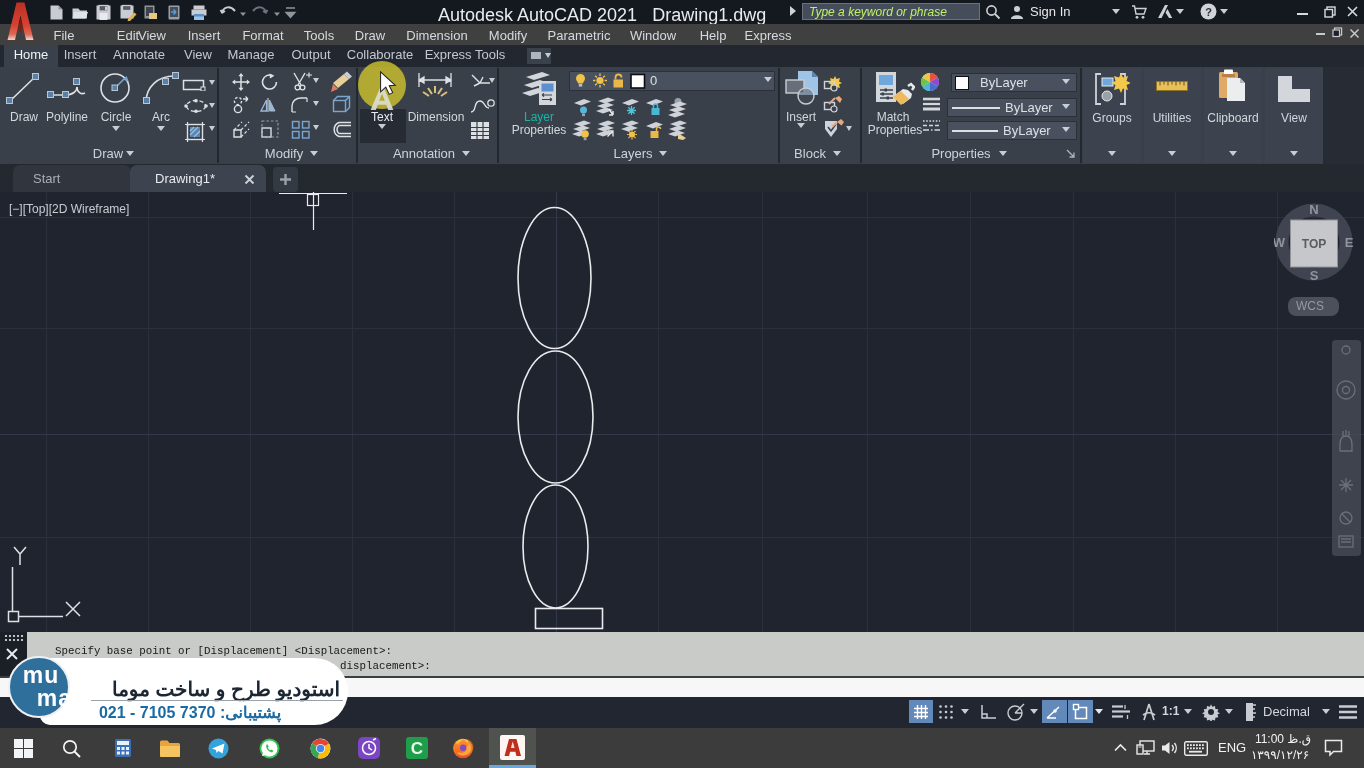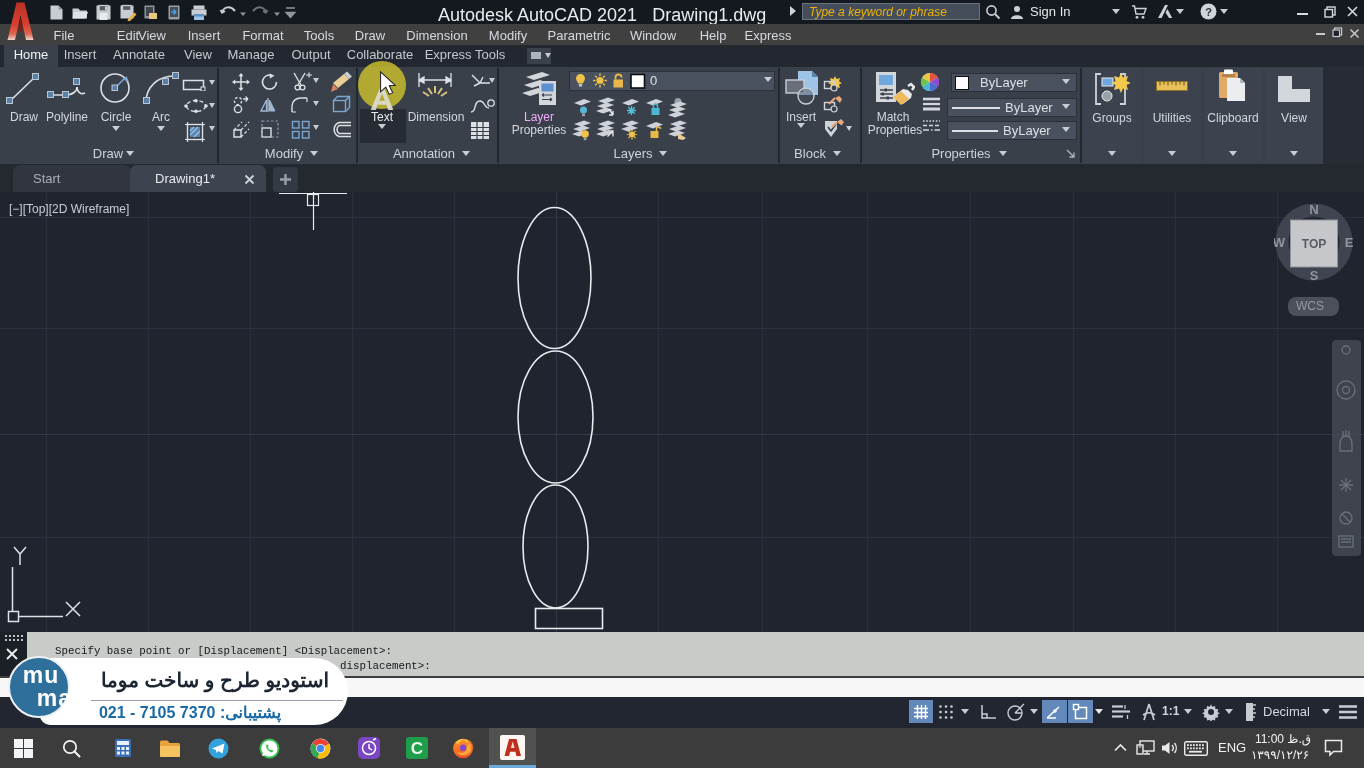--- a/index.html
+++ b/index.html
@@ -70,21 +70,21 @@
           </g>
         <path d="M189 7 c-5-6-11-4-13 1 l-1.5-2 M174.5 6 l1.7 2.6 2.8-1.6" stroke="#c8ccd2" fill="none" stroke-width="2"></path>
         <path d="M194 8.5 l3 3.5 3-3.5 z" fill="#8f949c" stroke="none"></path>
         <path d="M207 7 c5-6 11-4 13 1 l1.5-2 M221.5 6 l-1.7 2.6 -2.8-1.6" stroke="#6c727c" fill="none" stroke-width="2"></path>
         <path d="M228 8.5 l3 3.5 3-3.5 z" fill="#8f949c" stroke="none"></path>
         <path d="M240 4 h9 M240 8.5 l4.5 5 4.5-5 z" fill="#8f949c" stroke="#8f949c"></path>
       </g>
     </svg>
     <div class="abs" style="left:438px;top:5px;font-size:18px;color:#e9ebee;">Autodesk AutoCAD 2021&nbsp;&nbsp;&nbsp;Drawing1.dwg</div>
     <div class="abs" style="left:790px;top:6px;width:0;height:0;border-top:5px solid transparent;border-bottom:5px solid transparent;border-left:6px solid #cfd3d9;"></div>
-    <div class="abs" style="left:802px;top:3px;width:178px;height:17px;background:#454d5a;border:1px solid #6a7280;color:#eab308;font-style:italic;font-size:12px;padding:1px 0 0 6px;">Type a keyword or phrase</div>
+    <div class="abs" style="left:802px;top:3px;width:178px;height:17px;background:#454d5a;border:1px solid #6a7280;color:#bef264;font-style:italic;font-size:12px;padding:1px 0 0 6px;">Type a keyword or phrase</div>
     <svg class="abs" style="left:985px;top:4px" width="16" height="16" viewBox="0 0 16 16">
         <circle cx="6.5" cy="6.5" r="4.6" fill="none" stroke="#ccd0d6" stroke-width="1.6"></circle>
         <path d="M10 10 l4.5 4.5" stroke="#ccd0d6" stroke-width="1.8"></path>
       </svg>
     <svg class="abs" style="left:1009px;top:4px" width="16" height="16" viewBox="0 0 16 16">
         <circle cx="8" cy="5" r="3" fill="#ccd0d6"></circle>
         <path d="M2 15 c0-5 12-5 12 0 z" fill="#ccd0d6"></path>
       </svg>
     <div class="abs" style="left:1030px;top:4px;font-size:13px;color:#e6e8eb;">Sign In</div>
     <div class="dd" style="left:1112px;top:9px;"></div>
@@ -335,21 +335,21 @@
     <svg class="abs" style="left:516px;top:4px" width="42" height="36" viewBox="0 0 42 36">
         <g fill="#d3d7dc">
           <path d="M10 6 l16-5 8 3 -16 5 z"></path>
           <path d="M8 14 l16-5 8 3 -16 5 z"></path>
           <path d="M6 22 l16-5 8 3 -16 5 z"></path>
         </g>
         <rect x="23" y="10" width="17" height="24" fill="#d3d7dc"></rect>
         <rect x="25.5" y="12.5" width="12" height="8" fill="#5b8fd0"></rect>
         <path d="M26 24 h10 m-10 0 l2-1.6 m-2 1.6 l2 1.6 M26 28.5 h10 m0 0 l-2-1.6 m2 1.6 l-2 1.6" stroke="#3a404a" stroke-width="1.2" fill="none"></path>
       </svg>
-    <div class="ftext abs" style="left:539px;top:43px;transform:translateX(-50%);color:#f0abfc">Layer</div>
+    <div class="ftext abs" style="left:539px;top:43px;transform:translateX(-50%);color:#14b8a6">Layer</div>
     <div class="ftext abs" style="left:539px;top:56px;transform:translateX(-50%);color:#d3d7dd">Properties</div>
     <div class="abs" style="left:569px;top:4px;width:206px;height:20px;background:#49505e;border:1px solid #2b303a;"></div>
     <svg class="abs" style="left:574px;top:6px" width="80" height="16" viewBox="0 0 80 16">
       <g>
           <path d="M6.5 1 a4.5 4.5 0 0 1 4.5 4.5 c0 2.5-2 3-2 5 h-5 c0-2-2-2.5-2-5 A4.5 4.5 0 0 1 6.5 1z" fill="#f0c24a"></path>
           <rect x="4.8" y="11" width="3.4" height="2.6" fill="#b9bec6"></rect>
         </g>
       <g transform="translate(19,0)">
           <circle cx="7" cy="7.5" r="3.6" fill="#f0c24a"></circle>
           <g stroke="#f0c24a" stroke-width="1.4">
@@ -827,21 +827,21 @@
     <div class="abs" style="left:1218px;top:12px;font-size:13px;color:#f0f2f4;">ENG</div>
     <div class="abs" style="left:1253px;top:4px;width:60px;text-align:center;font-size:12px;color:#f0f2f4;">11:00 ق.ظ</div>
     <div class="abs" style="left:1247px;top:20px;width:66px;text-align:center;font-size:12px;color:#f0f2f4;">۱۳۹۹/۱۲/۲۶</div>
     <svg class="abs" style="left:1324px;top:11px" width="19" height="18" viewBox="0 0 19 18">
         <path d="M1.5 1.5 h16 v11 h-8 l-3.5 3.5 v-3.5 h-4.5z" fill="none" stroke="#e8eaec" stroke-width="1.5"></path>
       </svg>
   </div>
 
   <div class="abs" style="left:0;top:648px;width:360px;height:82px;z-index:60;">
     <div class="abs" style="left:40px;top:10px;width:308px;height:67px;background:#fff;border-radius:10px 34px 34px 10px;"></div>
-    <div class="abs" style="left:90px;top:20px;width:250px;text-align:center;font-size:20px;font-weight:bold;color:#1c2733;direction:rtl;">استودیو طرح و ساخت موما</div>
+    <div class="abs" style="left:90px;top:29px;width:250px;text-align:right;font-size:20px;font-weight:bold;color:#1c2733;direction:rtl;">استودیو طرح و ساخت موما</div>
     <div class="abs" style="left:91px;top:52px;width:252px;height:1px;background:#9aa2ac;"></div>
     <div class="abs" style="left:65px;top:55px;width:250px;text-align:center;font-size:16px;font-weight:bold;color:#1a6aa5;direction:rtl;">پشتیبانی: <span style="direction:ltr;unicode-bidi:embed;">021 - 7105 7370</span></div>
     <div class="abs" style="left:8px;top:8px;width:62px;height:62px;border-radius:50%;background:#2e6f9c;border:2.5px solid #eef1f4;">
       <div class="abs" style="left:0;top:4px;width:62px;text-align:center;font-size:23px;font-weight:bold;color:#fff;letter-spacing:1px;">mu</div>
       <div class="abs" style="left:0;top:27px;width:62px;text-align:right;font-size:23px;font-weight:bold;color:#fff;letter-spacing:1px;">ma</div>
     </div>
   </div>
 </div>
 
 </body></html>

